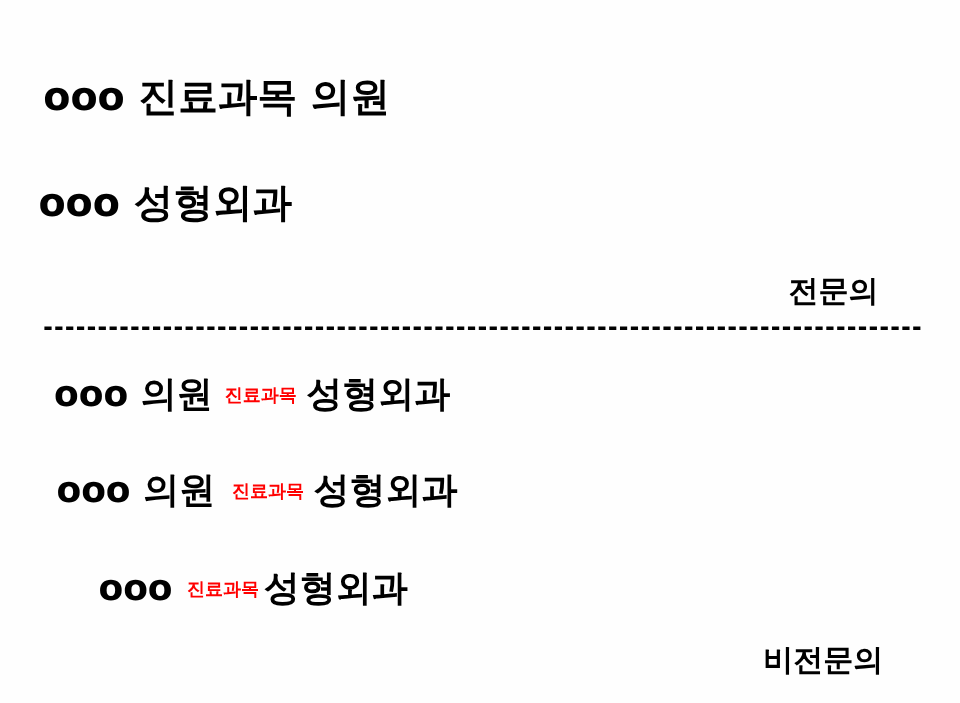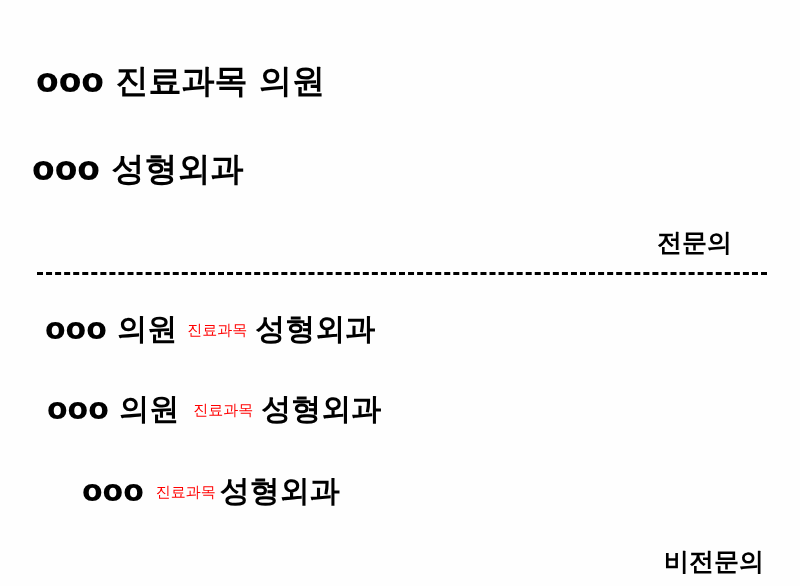--- a/index.html
+++ b/index.html
@@ -3,21 +3,21 @@
 <meta charset="utf-8">
 <style>
   html, body { margin:0; padding:0; }
   body {
     width:800px; height:586px; background:#fefefe; position:relative; overflow:hidden;
     font-family:"DejaVu Sans", "Liberation Sans", sans-serif; color:#000;
   }
   .line { position:absolute; white-space:nowrap; font-weight:bold; line-height:1; }
   .big { font-size:33px; }
   .mid { font-size:30px; }
-  .red { color:#ff0000; font-size:15px; font-weight:normal; display:inline-block; vertical-align:middle; margin:0 8px 0 10px; }
+  .red { color:#ff0000; font-size:15px; font-weight:bold; display:inline-block; vertical-align:middle; margin:0 8px 0 10px; }
   .dash { position:absolute; left:37px; top:272px; width:730px; height:0; border-top:3px dashed #000; }
   .label { position:absolute; font-weight:bold; font-size:25px; line-height:1; white-space:nowrap; }
 </style>
 </head>
 <body>
 
 <div class="line big" style="left:36px; top:64px;">
   <span>ooo</span>
   <span>진료과목 의원</span>
 </div>
@@ -36,13 +36,13 @@
 </div>
 
 <div class="line mid" style="left:47px; top:394px;">
   <span>ooo 의원</span><span class="red" style="margin-left:14px;">진료과목</span><span>성형외과</span>
 </div>
 
 <div class="line mid" style="left:47px; top:476px;margin-left:35px;">
   <span>ooo</span><span class="red" style="margin-left:12px; margin-right:4px;">진료과목</span><span>성형외과</span>
 </div>
 
-<div class="label" style="left:664px; top:537px;margin-top:12px;">비전문의</div>
+<div class="label" style="left:636px; top:537px;">비전문의</div>
 
 </body></html>

